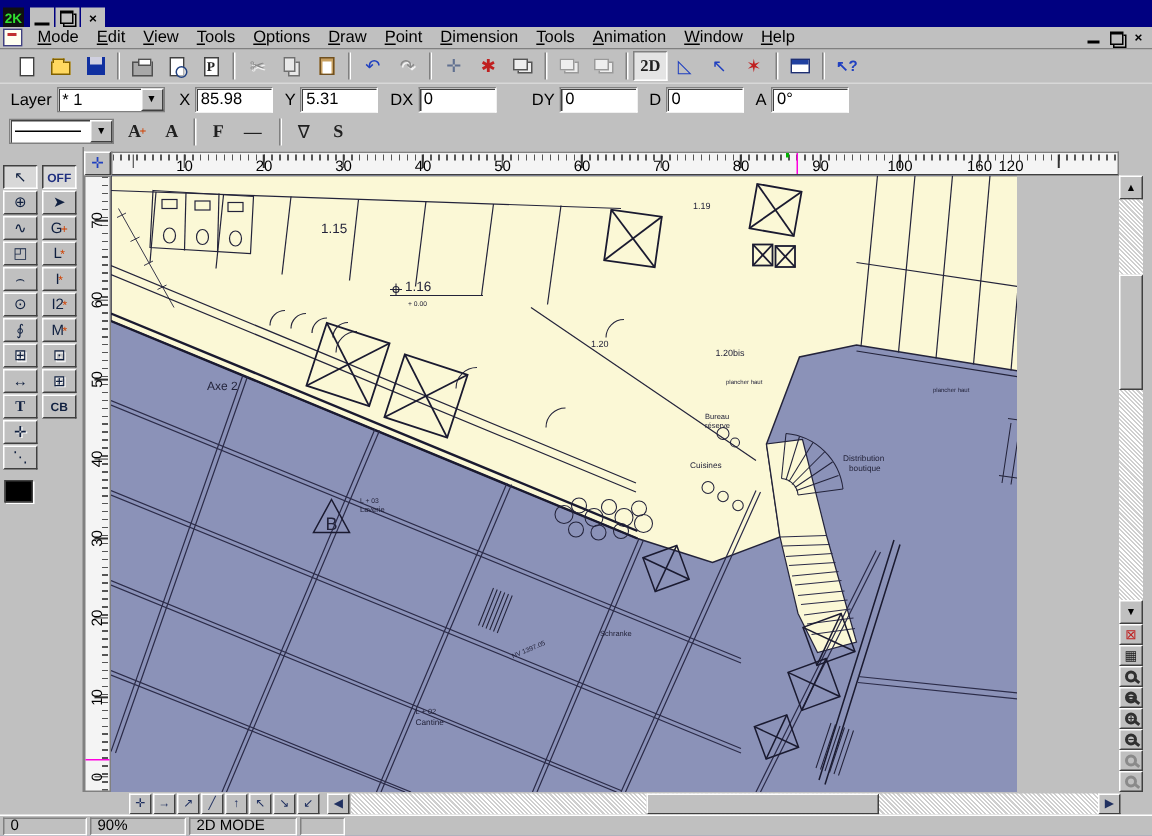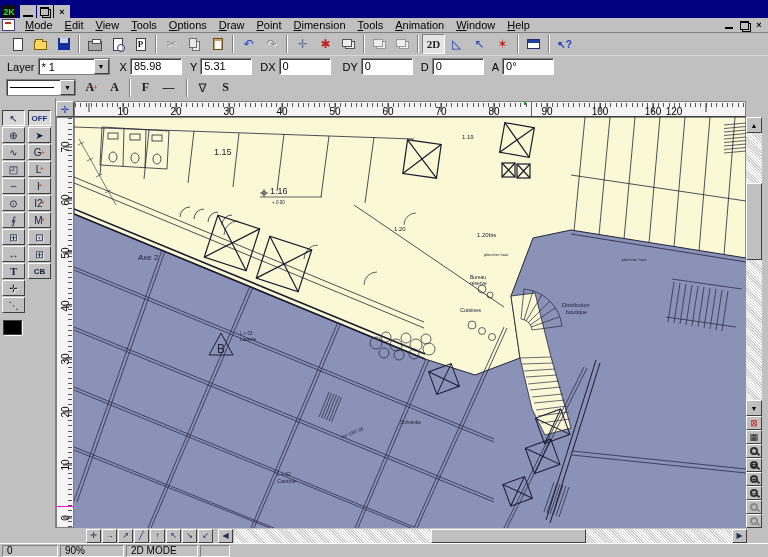--- a/index.html
+++ b/index.html
@@ -99,21 +99,21 @@
   .vruler { position:absolute; left:56px; top:117px; width:18px; height:411px; background:#f4f4f4; border:1px solid #808080; }
   .vruler .minor { position:absolute; top:0; bottom:0; right:1px; width:4px;
                    background:repeating-linear-gradient(180deg,#555 0 1px,transparent 1px 5.3px); }
   .vruler .major { position:absolute; top:0; bottom:0; right:1px; width:9px;
                    background:repeating-linear-gradient(180deg,#333 0 1px,transparent 1px 53px); background-position-y:28.5px; }
   .vlab { position:absolute; left:0; width:16px; height:16px; display:flex; align-items:center; justify-content:center;
           transform:rotate(-90deg); font-size:10px; color:#000; }
   .hcursor { position:absolute; top:0; bottom:0; width:1px; background:#ff00e0; left:456px; }
   .gcursor { position:absolute; top:0; height:3px; width:2px; background:#00b000; left:449px; }
   .vcursor { position:absolute; left:0; right:0; height:1px; background:#ff00e0; top:388px; }
-  .canvas { position:absolute; left:74px; top:117px; width:672px; height:411px; background:#8b92b8; overflow:hidden; }
+  .canvas { position:absolute; left:74px; top:117px; width:604px; height:411px; background:#8b92b8; overflow:hidden; }
 
   
   .vscroll { position:absolute; left:746px; top:117px; width:16px; height:411px; background:#c0c0c0; display:flex; flex-direction:column; }
   .sb-btn { width:16px; height:16px; background:#c0c0c0; display:flex; align-items:center; justify-content:center; font-size:7px; color:#000; flex:none; }
   .sb-track-v { flex:none; height:267px; position:relative;
                 background:repeating-linear-gradient(45deg,#ffffff 0 1px,#cfcfcf 1px 2px); }
   .sb-thumb-v { position:absolute; left:0; width:16px; top:50px; height:77px; background:#c0c0c0; }
   .view-btn { width:16px; height:14px; background:#c0c0c0; display:flex; align-items:center; justify-content:center;
               font-size:9px; color:#202020; flex:none; position:relative; }
   .mag { width:8px; height:8px; border:2px solid #303030; border-radius:50%; position:relative; display:flex; align-items:center; justify-content:center; font-size:7px; font-weight:bold; color:#303030; }
@@ -247,21 +247,21 @@
     <div class="combo" style="width:72px">
       <span>* 1</span>
       <span class="arrow">▼</span>
     </div>
     <span class="lab" style="margin-left:10px">X</span>
     <div class="field cfield">85.98</div>
     <span class="lab" style="margin-left:8px">Y</span>
     <div class="field cfield">5.31</div>
     <span class="lab" style="margin-left:8px">DX</span>
     <div class="field cfield">0</div>
-    <span class="lab" style="margin-left:12px">DY</span>
+    <span class="lab" style="margin-left:24px">DY</span>
     <div class="field cfield">0</div>
     <span class="lab" style="margin-left:8px">D</span>
     <div class="field cfield">0</div>
     <span class="lab" style="margin-left:8px">A</span>
     <div class="field cfield">0°</div>
   </div>
 
   <div class="tbrow" id="tb3">
     <div class="combo" style="width:70px">
       <span class="lineswatch"></span>

